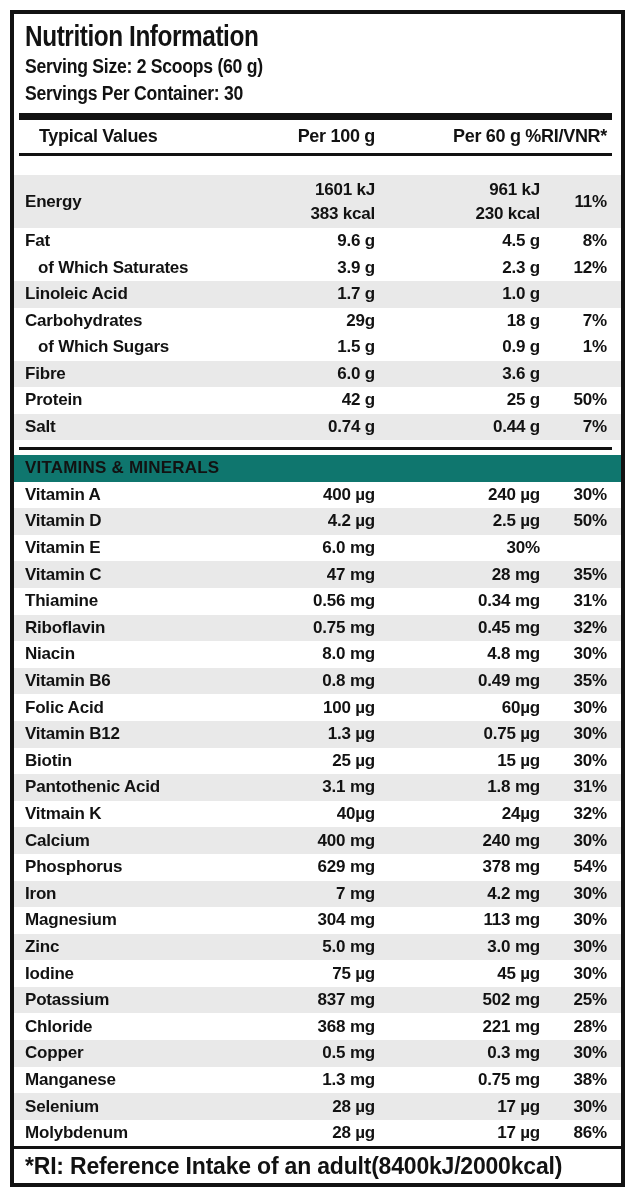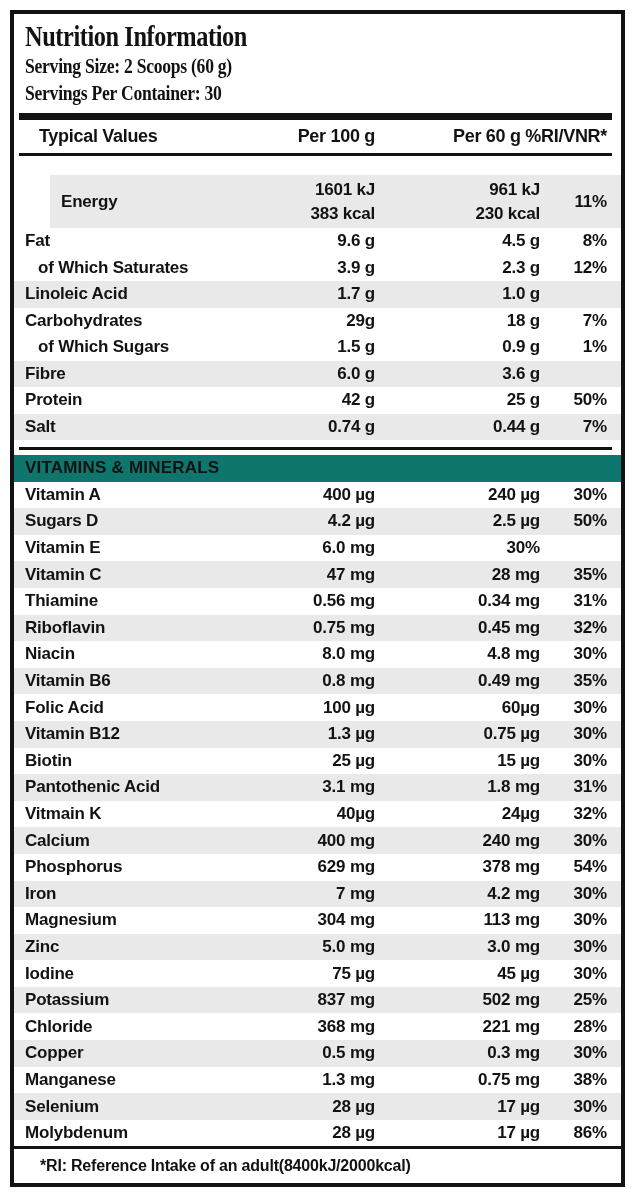--- a/index.html
+++ b/index.html
@@ -8,21 +8,21 @@
 
   .sheet { position: relative; width: 635px; height: 1200px; background: #fff; overflow: hidden; }
 
   .label-box {
     position: absolute; left: 10px; top: 10px; width: 615px; height: 1177px;
     border: 4px solid #121212; background: #fff;
     display: flex; flex-direction: column;
   }
 
   
-  .top-block { height: 99px; padding: 5px 14px 0 11px; overflow: hidden; font-family: Liberation Serif, serif; }
+  .top-block { height: 99px; padding: 5px 14px 0 11px; overflow: hidden; }
   .title {
     font-size: 29px; line-height: 34px; letter-spacing: -0.5px;
     transform: scaleX(0.84); transform-origin: 0 50%; white-space: nowrap;
   }
   .serving-line {
     font-size: 20px; line-height: 27px; letter-spacing: -0.3px;
     transform: scaleX(0.88); transform-origin: 0 50%; white-space: nowrap;
   }
 
   .bar-thick { height: 7px; background: #121212; margin: 0 9px 0 5px; }
@@ -40,36 +40,36 @@
   .colhead .c-right { text-align: right; white-space: nowrap; }
 
   
   .row {
     display: grid; grid-template-columns: 1fr 120px 165px 67px;
     align-items: center; padding: 0 14px 0 11px;
     height: 26.5px; font-size: 17px; letter-spacing: -0.2px; background: #fff;
   }
   .vrow { height: 26.6px; }
   .row.shaded { background: #e9e9e9; }
-  .row.tall { height: 53px; margin-left: 36px; }
+  .row.tall { height: 53px; }
   .cell-label { text-align: left; white-space: nowrap; }
   .cell-label.indent { padding-left: 13px; }
   .cell-num { text-align: right; white-space: pre-line; line-height: 24px; }
   .cell-ri { text-align: right; white-space: nowrap; }
 
   
   .section-heading {
     height: 26.6px; display: flex; align-items: center;
     padding: 0 14px 0 11px; font-size: 17px; letter-spacing: 0.2px; background: #0f766e;
   }
 
   
   .footnote-row {
     flex: 1; display: flex; align-items: center;
-    padding: 0 14px 0 26px; font-size: 16px; letter-spacing: -0.2px; background: #fff;
+    padding: 0 14px 0 11px; font-size: 23px; letter-spacing: -0.2px; background: #fff;
     white-space: nowrap;
   }
 </style>
 </head>
 <body>
 
 <div class="sheet">
   <div class="label-box">
 
     <div class="top-block">
@@ -153,21 +153,21 @@
     <div>
       <div class="section-heading">VITAMINS &amp; MINERALS</div>
       <div id="vitamin-rows">
           <div class="row vrow">
     <div class="cell-label">Vitamin A</div>
     <div class="cell-num">400 µg</div>
     <div class="cell-num">240 µg</div>
     <div class="cell-ri">30%</div>
   </div>
           <div class="row vrow shaded">
-    <div class="cell-label">Sugars D</div>
+    <div class="cell-label">Vitamin D</div>
     <div class="cell-num">4.2 µg</div>
     <div class="cell-num">2.5 µg</div>
     <div class="cell-ri">50%</div>
   </div>
           <div class="row vrow">
     <div class="cell-label">Vitamin E</div>
     <div class="cell-num">6.0 mg</div>
     <div class="cell-ri">30%</div>
   </div>
           <div class="row vrow shaded">

